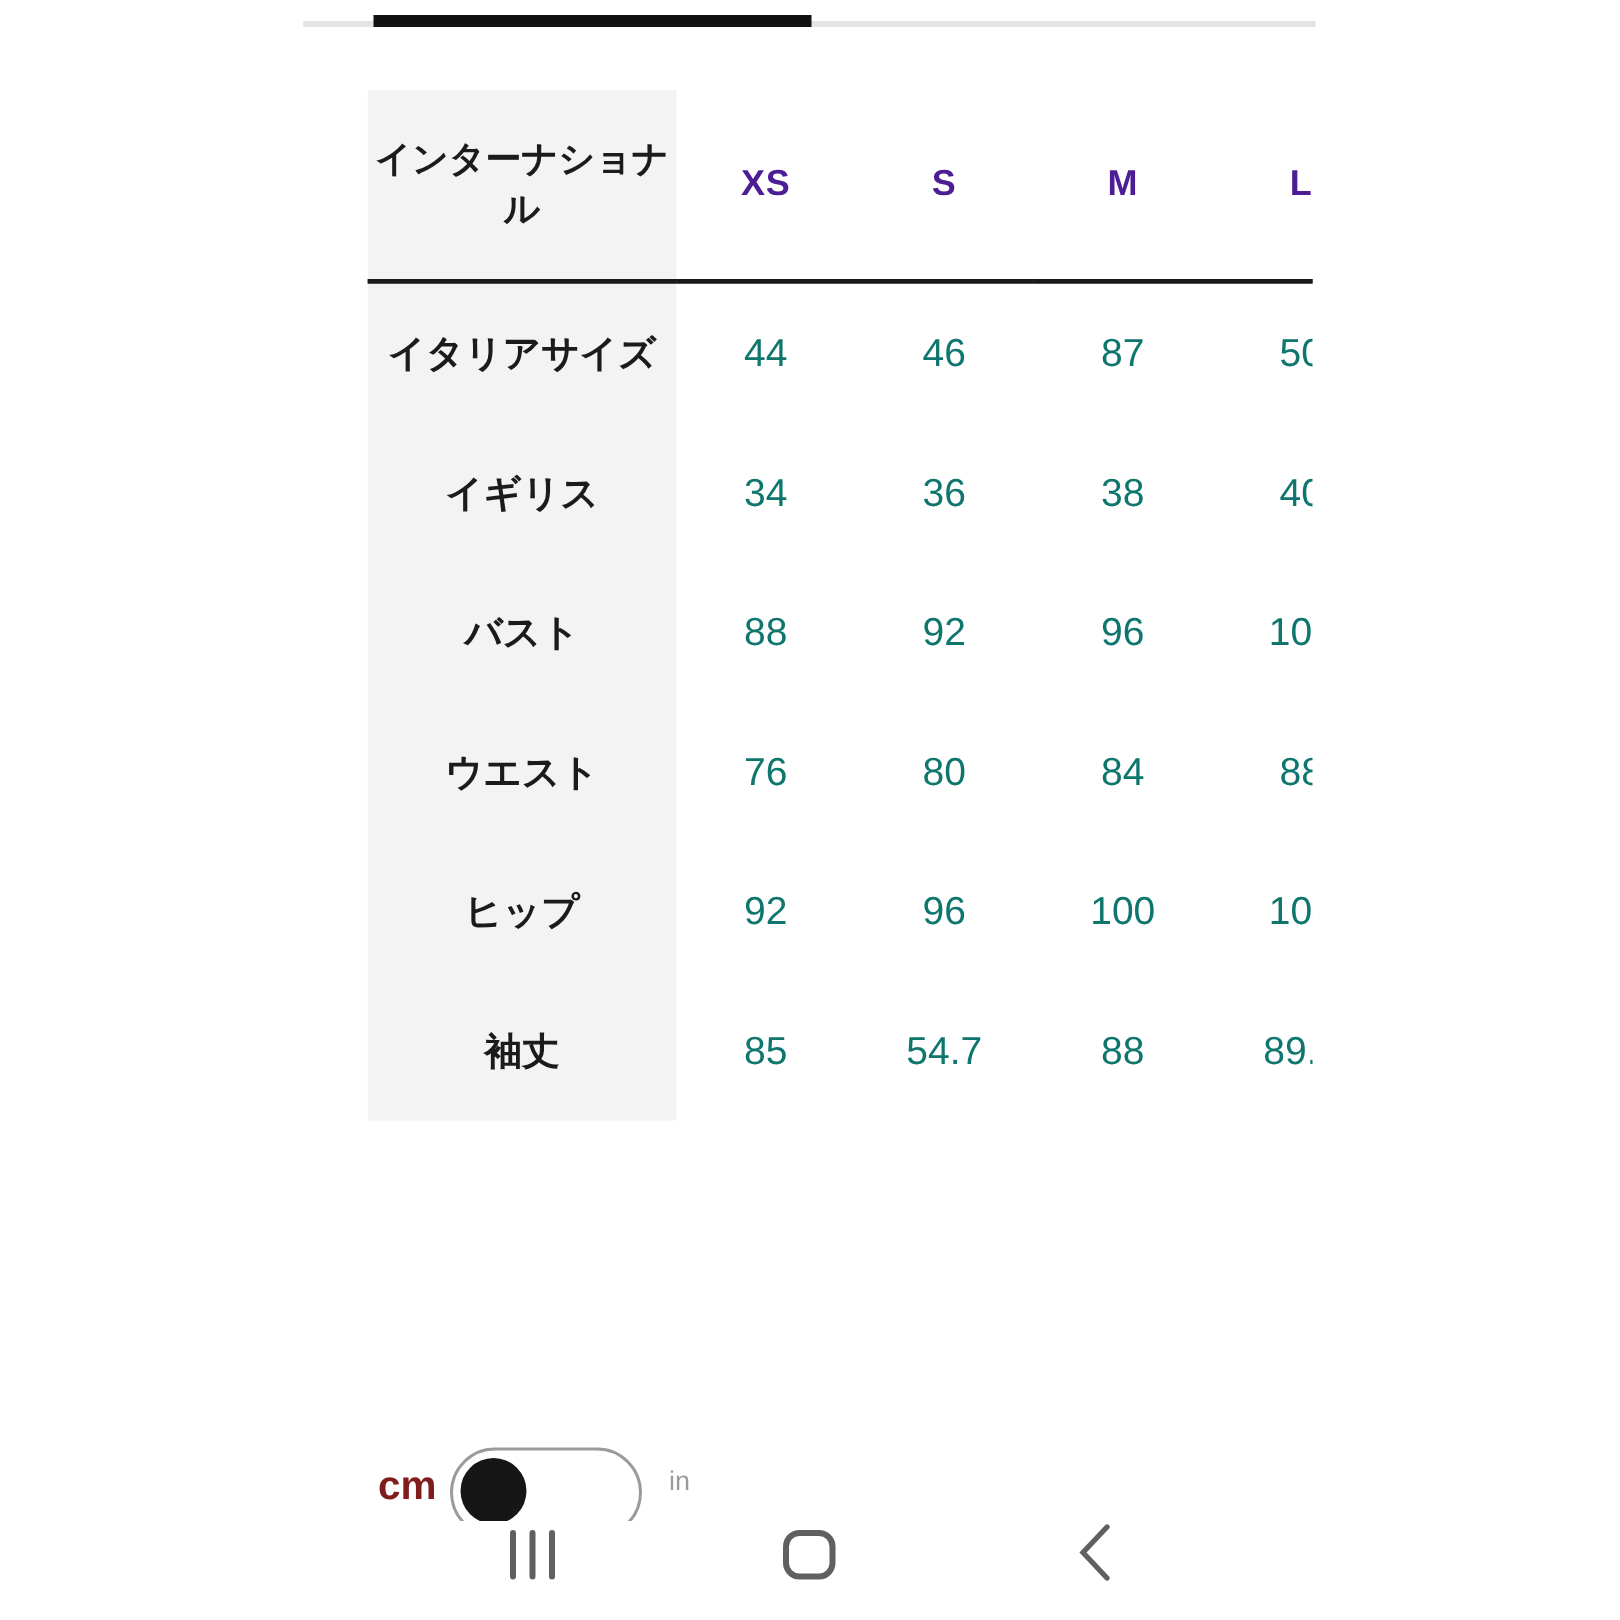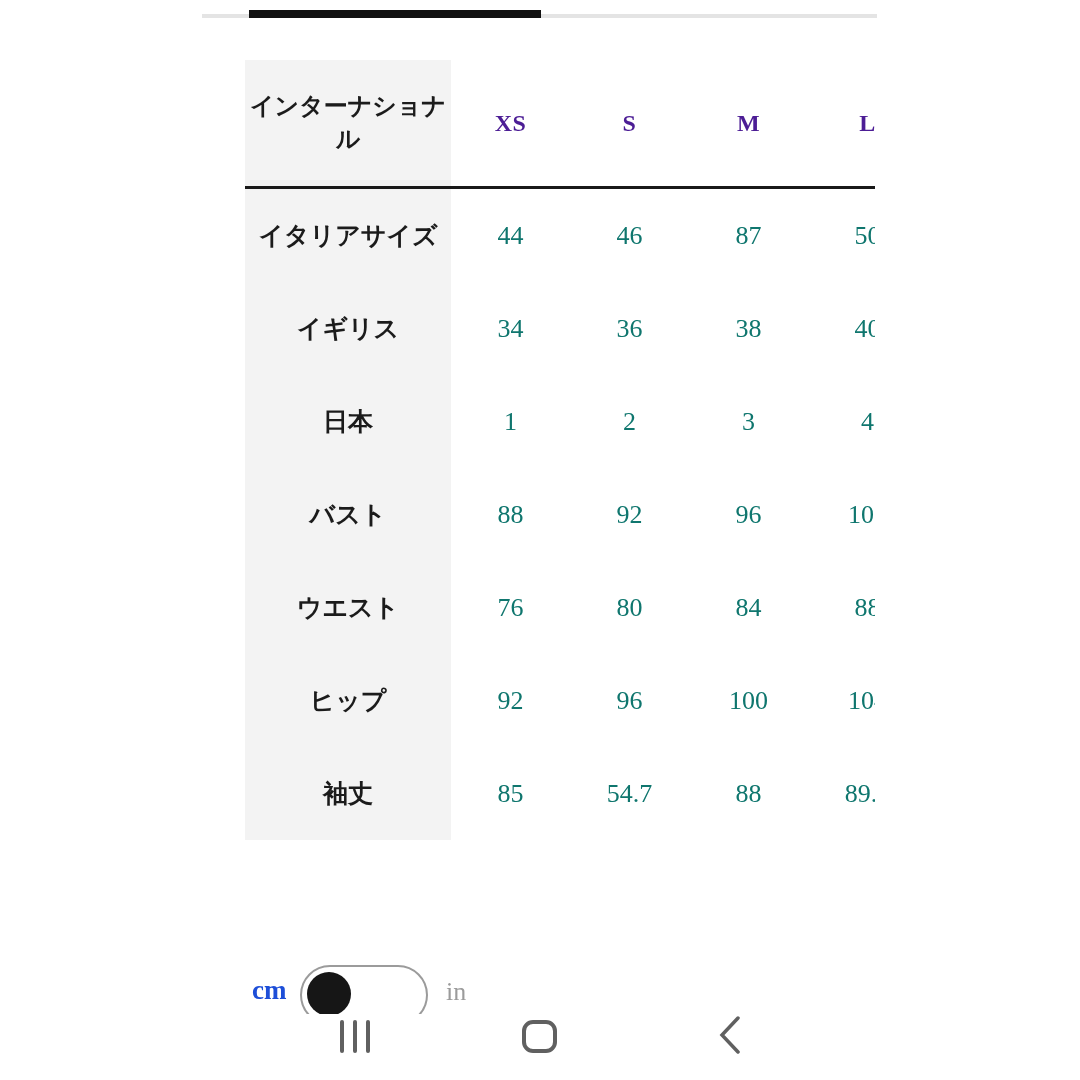--- a/index.html
+++ b/index.html
@@ -1,18 +1,18 @@
 <!DOCTYPE html>
 <html><head>
 <meta charset="utf-8">
 <style>
   html,body{margin:0;padding:0;background:#fff;}
   .screen{
     position:relative;width:1080px;height:1080px;background:#ffffff;overflow:hidden;
-    font-family:Liberation Serif, serif;
+    font-family:Liberation Sans, sans-serif;
     -webkit-font-smoothing:antialiased;
   }
 
   
   .indicator-track{position:absolute;left:202px;top:14px;width:675px;height:4px;background:#e4e4e4;}
   .indicator-thumb{position:absolute;left:249px;top:10px;width:292px;height:8px;background:#111111;}
 
   
   .table-viewport{position:absolute;left:245px;top:60px;width:630px;height:872px;overflow:hidden;}
   table.size-table{border-collapse:collapse;table-layout:fixed;width:682px;}
@@ -24,27 +24,27 @@
     background:#f3f3f3;font-size:24px;font-weight:700;color:#1b1b1b;
     line-height:33px;padding:0 3px;word-break:break-all;
   }
   .col-head{font-size:24px;font-weight:700;color:#4c1d95;letter-spacing:.5px;}
   .size-table tbody th,.size-table tbody td{height:93px;text-align:center;}
   .row-label{background:#f3f3f3;font-size:25px;font-weight:700;color:#1b1b1b;}
   .value{font-size:26px;font-weight:400;color:#0f766e;}
 
   
   .unit-clip{position:absolute;left:245px;top:955px;width:320px;height:59px;overflow:hidden;}
-  .cm-label{position:absolute;left:7px;top:20px;font-size:27px;font-weight:700;color:#1d4ed8;}
+  .cm-label{position:absolute;left:7px;top:20px;font-size:27px;font-weight:700;color:#7f1d1d;}
   .toggle-pill{
     position:absolute;left:55px;top:10px;width:128px;height:60px;background:#ffffff;
     border:2px solid #9b9b9b;border-radius:32px;box-sizing:border-box;
   }
   .toggle-knob{position:absolute;left:5px;top:5px;width:44px;height:44px;border-radius:50%;background:#161616;}
-  .in-label{position:absolute;left:201px;top:22px;font-size:26px;font-weight:400;color:#9b9b9b;}
+  .in-label{position:absolute;left:201px;top:22px;font-size:18px;font-weight:400;color:#9b9b9b;}
 
   
   .nav-recents{position:absolute;left:340px;top:1020px;display:flex;gap:9px;}
   .nav-recents .bar{width:4px;height:33px;background:#606060;border-radius:2px;}
   .nav-home{
     position:absolute;left:522px;top:1020px;width:35px;height:33px;
     border:4px solid #606060;border-radius:11px;box-sizing:border-box;background:transparent;
   }
   .nav-back{position:absolute;left:717px;top:1015px;width:26px;height:40px;}
 </style>
@@ -81,27 +81,20 @@
           <td class="value">46</td>
           <td class="value">87</td>
           <td class="value">50</td>
         </tr>
         <tr>
           <th class="row-label">イギリス</th>
           <td class="value">34</td>
           <td class="value">36</td>
           <td class="value">38</td>
           <td class="value">40</td>
-        </tr>
-        <tr>
-          <th class="row-label">日本</th>
-          <td class="value">1</td>
-          <td class="value">2</td>
-          <td class="value">3</td>
-          <td class="value">4</td>
         </tr>
         <tr>
           <th class="row-label">バスト</th>
           <td class="value">88</td>
           <td class="value">92</td>
           <td class="value">96</td>
           <td class="value">100</td>
         </tr>
         <tr>
           <th class="row-label">ウエスト</th>

